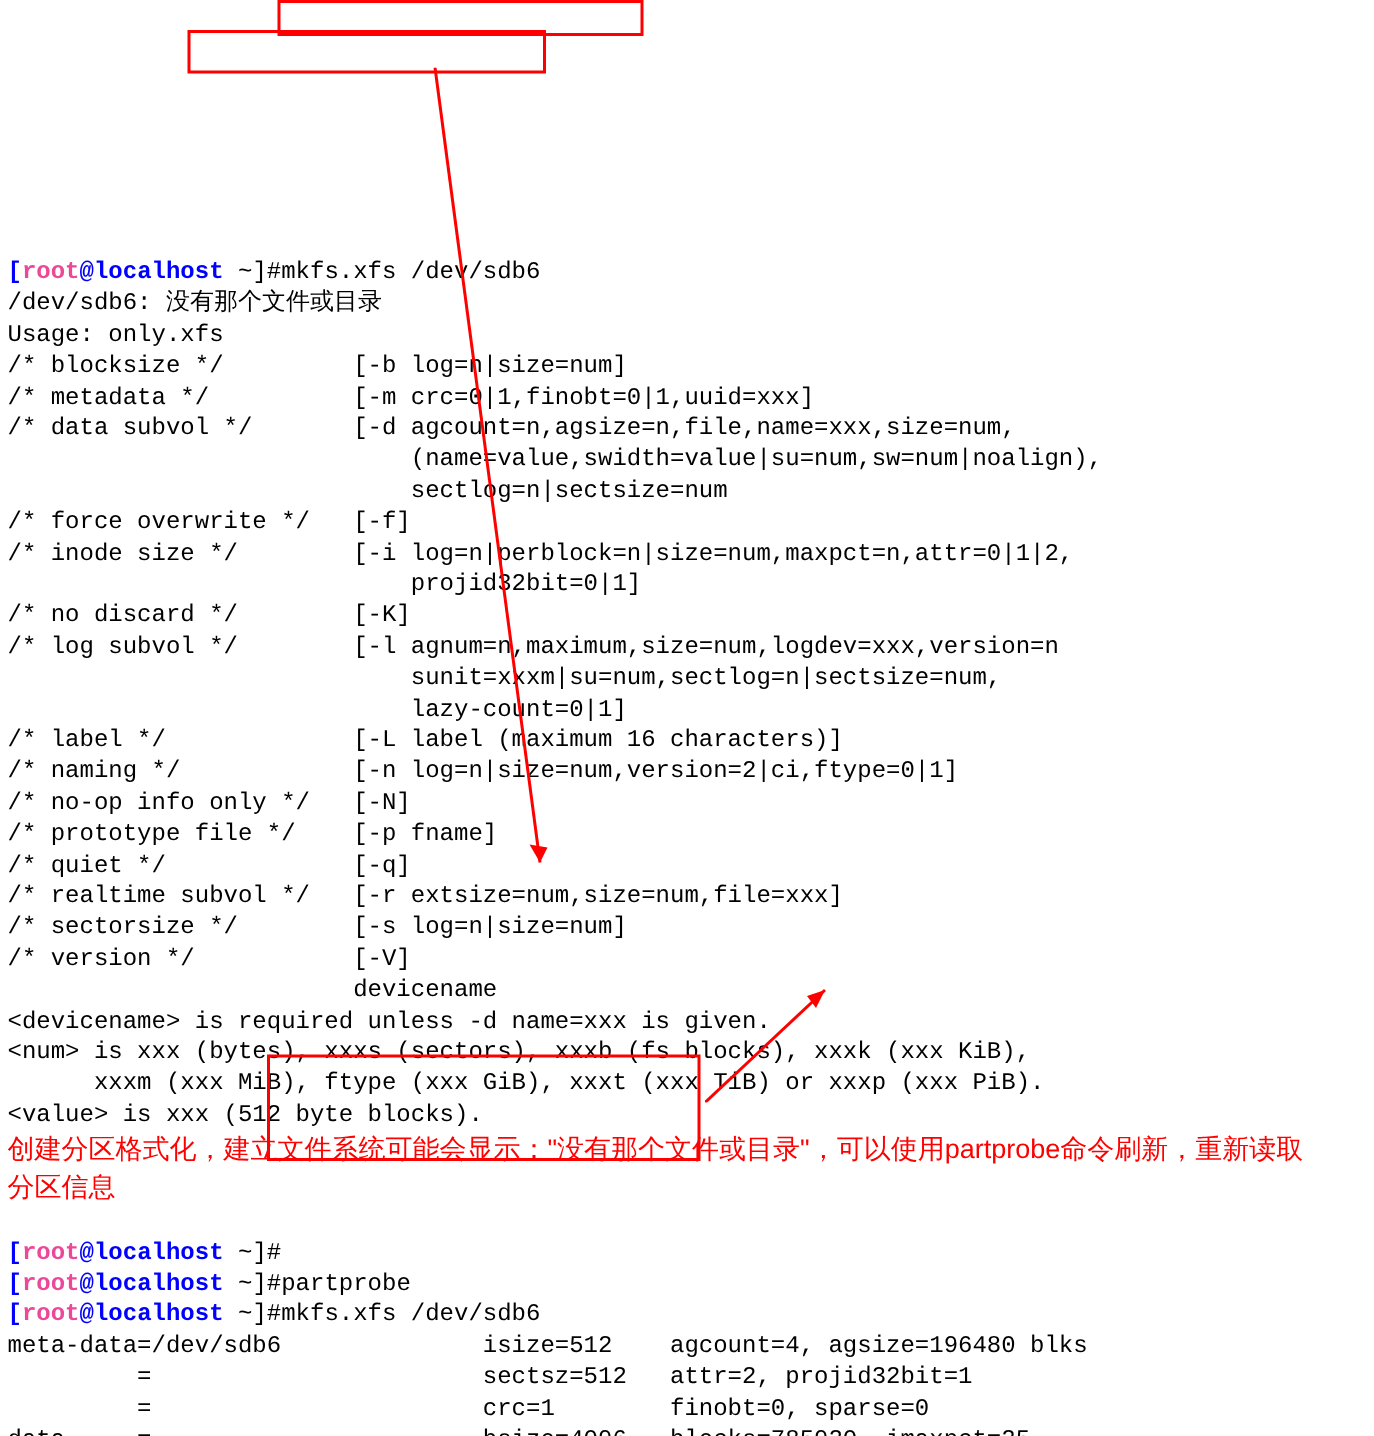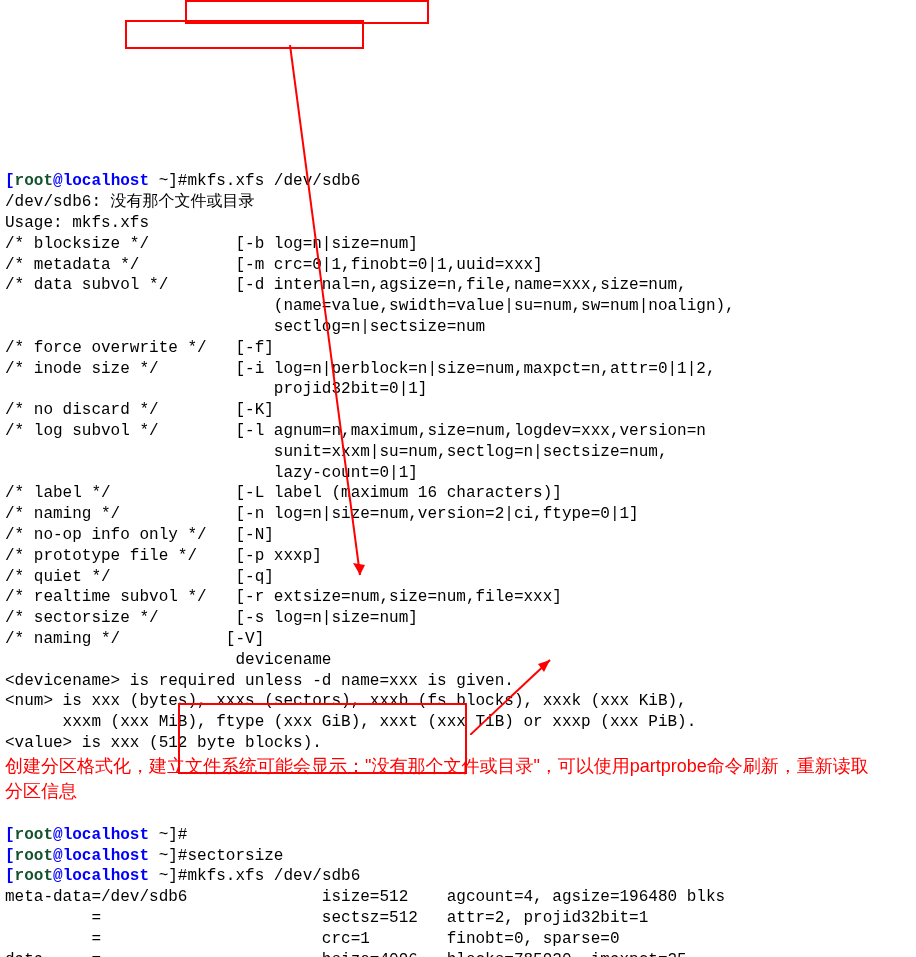--- a/index.html
+++ b/index.html
@@ -5,21 +5,21 @@
     body {
       font-family: 'Courier New', monospace;
       font-size: 16px;
       background: #fff;
       margin: 0;
       padding: 5px;
       line-height: 1.3;
       white-space: pre;
       position: relative;
     }
-    .prompt-root { color: #14532d; font-weight: bold; }
+    .prompt-root { color: #ec4899; font-weight: bold; }
     .prompt-host { color: #0000ff; font-weight: bold; }
     .prompt-tilde { color: #000; }
     .annotation { color: #ff0000; font-family: sans-serif; white-space: normal; }
     .red-box1 { position: absolute; border: 2px solid #ff0000; top: 0px; left: 185px; width: 240px; height: 20px; pointer-events: none; }
     .red-box2 { position: absolute; border: 2px solid #ff0000; top: 20px; left: 125px; width: 235px; height: 25px; pointer-events: none; }
     .red-box3 { position: absolute; border: 2px solid #ff0000; top: 703px; left: 178px; width: 285px; height: 67px; pointer-events: none; }
     .arrow1 { position: absolute; top: 45px; left: 275px; width: 100px; height: 535px; pointer-events: none; }
     .arrow2 { position: absolute; top: 650px; left: 470px; width: 90px; height: 85px; pointer-events: none; }
   </style>
 </head>
@@ -32,49 +32,49 @@
 <svg class="arrow1">
     <line x1="15" y1="0" x2="85" y2="530" stroke="#ff0000" stroke-width="2"></line>
     <polygon points="85,530 78,518 90,520" fill="#ff0000"></polygon>
   </svg>
 <svg class="arrow2">
     <line x1="0" y1="85" x2="80" y2="10" stroke="#ff0000" stroke-width="2"></line>
     <polygon points="80,10 68,14 74,22" fill="#ff0000"></polygon>
   </svg>
 <span><span class="prompt-host">[</span><span class="prompt-root">root</span><span class="prompt-host">@</span><span class="prompt-host">localhost</span><span class="prompt-tilde"> ~</span><span>]#</span><span>mkfs.xfs /dev/sdb6</span></span>
 <span>/dev/sdb6: 没有那个文件或目录</span>
-<span>Usage: mkfs.xfs</span>
+<span>Usage: only.xfs</span>
 <span>/* blocksize */         [-b log=n|size=num]</span>
 <span>/* metadata */          [-m crc=0|1,finobt=0|1,uuid=xxx]</span>
-<span>/* data subvol */       [-d internal=n,agsize=n,file,name=xxx,size=num,</span>
+<span>/* data subvol */       [-d agcount=n,agsize=n,file,name=xxx,size=num,</span>
 <span>                            (name=value,swidth=value|su=num,sw=num|noalign),</span>
 <span>                            sectlog=n|sectsize=num</span>
 <span>/* force overwrite */   [-f]</span>
 <span>/* inode size */        [-i log=n|perblock=n|size=num,maxpct=n,attr=0|1|2,</span>
 <span>                            projid32bit=0|1]</span>
 <span>/* no discard */        [-K]</span>
 <span>/* log subvol */        [-l agnum=n,maximum,size=num,logdev=xxx,version=n</span>
 <span>                            sunit=xxxm|su=num,sectlog=n|sectsize=num,</span>
 <span>                            lazy-count=0|1]</span>
 <span>/* label */             [-L label (maximum 16 characters)]</span>
 <span>/* naming */            [-n log=n|size=num,version=2|ci,ftype=0|1]</span>
 <span>/* no-op info only */   [-N]</span>
-<span>/* prototype file */    [-p xxxp]</span>
+<span>/* prototype file */    [-p fname]</span>
 <span>/* quiet */             [-q]</span>
 <span>/* realtime subvol */   [-r extsize=num,size=num,file=xxx]</span>
 <span>/* sectorsize */        [-s log=n|size=num]</span>
-<span>/* naming */           [-V]</span>
+<span>/* version */           [-V]</span>
 <span>                        devicename</span>
 <span>&lt;devicename&gt; is required unless -d name=xxx is given.</span>
 <span>&lt;num&gt; is xxx (bytes), xxxs (sectors), xxxb (fs blocks), xxxk (xxx KiB),</span>
 <span>      xxxm (xxx MiB), ftype (xxx GiB), xxxt (xxx TiB) or xxxp (xxx PiB).</span>
 <span>&lt;value&gt; is xxx (512 byte blocks).</span>
 <div class="annotation" style="max-width:880px;font-size:18px;line-height:1.4;">创建分区格式化，建立文件系统可能会显示："没有那个文件或目录"，可以使用partprobe命令刷新，重新读取分区信息</div>
 <span><span class="prompt-host">[</span><span class="prompt-root">root</span><span class="prompt-host">@</span><span class="prompt-host">localhost</span><span class="prompt-tilde"> ~</span><span>]#</span><span></span></span>
-<span><span class="prompt-host">[</span><span class="prompt-root">root</span><span class="prompt-host">@</span><span class="prompt-host">localhost</span><span class="prompt-tilde"> ~</span><span>]#</span><span>sectorsize</span></span>
+<span><span class="prompt-host">[</span><span class="prompt-root">root</span><span class="prompt-host">@</span><span class="prompt-host">localhost</span><span class="prompt-tilde"> ~</span><span>]#</span><span>partprobe</span></span>
 <span><span class="prompt-host">[</span><span class="prompt-root">root</span><span class="prompt-host">@</span><span class="prompt-host">localhost</span><span class="prompt-tilde"> ~</span><span>]#</span><span>mkfs.xfs /dev/sdb6</span></span>
 <span>meta-data=/dev/sdb6              isize=512    agcount=4, agsize=196480 blks</span>
 <span>         =                       sectsz=512   attr=2, projid32bit=1</span>
 <span>         =                       crc=1        finobt=0, sparse=0</span>
 <span>data     =                       bsize=4096   blocks=785920, imaxpct=25</span>
 
 
 
 
 

